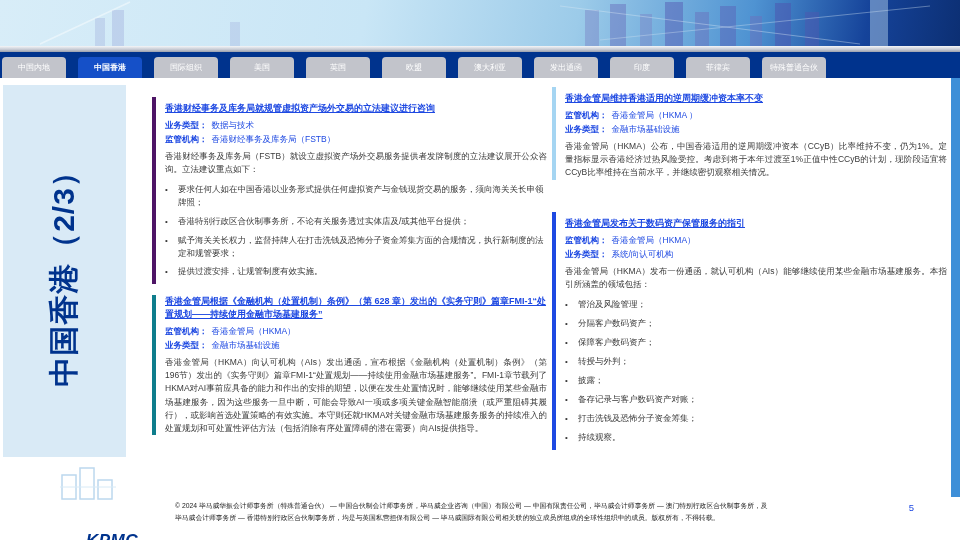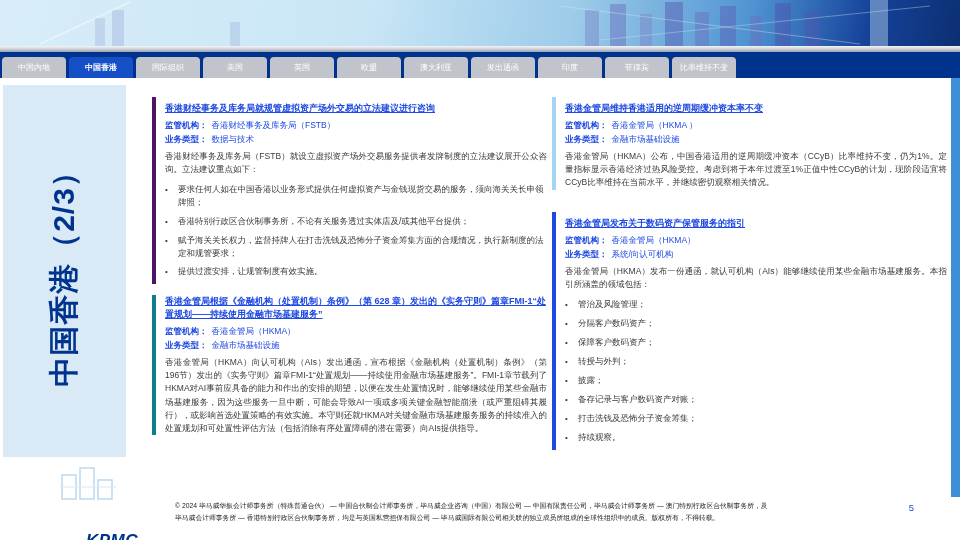--- a/index.html
+++ b/index.html
@@ -7,21 +7,21 @@
          font-family:"Liberation Sans","DejaVu Sans",sans-serif;}
 
   
   .banner{position:absolute;left:0;top:0;width:960px;height:46px;
           background:linear-gradient(100deg,#d8edf8 0%,#c9e6f6 38%,#9ccbe9 60%,#4f93d2 78%,#15439a 90%,#0c2f73 100%);}
   .silver{position:absolute;left:0;top:46px;width:960px;height:6px;
           background:linear-gradient(180deg,#f4f6f8 0%,#c9cdd6 55%,#9aa0ad 100%);}
 
   
   .navbar{position:absolute;left:0;top:52px;width:960px;height:26px;background:#00338D;}
-  .tabs{position:absolute;left:2px;bottom:0;display:flex;gap:3px;}
+  .tabs{position:absolute;left:2px;bottom:0;display:flex;gap:12px;}
   .tab{width:64px;height:21px;line-height:22px;text-align:center;border-radius:4px 4px 0 0;
        background:#c2c4cb;color:#ffffff;font-size:8px;white-space:nowrap;overflow:hidden;cursor:pointer;}
   .tab.active{background:#1550C8;font-weight:bold;}
 
   
   .right-strip{position:absolute;right:0;top:78px;width:9px;height:419px;background:#3E8FD8;}
 
   
   .sidebar{position:absolute;left:3px;top:85px;width:123px;height:372px;background:#D9EAF6;
            display:flex;align-items:center;justify-content:center;}
@@ -32,21 +32,21 @@
   .block .title{display:inline-block;color:#1E49E2;font-weight:bold;font-size:9px;line-height:1.45;
                 text-decoration:underline;cursor:pointer;margin-bottom:3px;}
   .meta{font-size:8.5px;line-height:1.65;color:#1E49E2;}
   .meta .lbl{font-weight:bold;margin-right:4px;}
   .body{font-size:8.5px;line-height:1.55;color:#3a3a3a;margin:4px 0 0 0;text-align:justify;}
   ul.bullets{list-style:none;margin:7px 0 0 0;padding:0;}
   ul.bullets li{display:flex;font-size:8.5px;line-height:1.5;color:#3a3a3a;margin:0 0 6px 0;}
   ul.bullets li .dot{flex:0 0 13px;color:#3a3a3a;font-size:8px;padding-top:1px;}
   .b1{left:152px;top:97px;}  .b1{border-left-color:#4E1566;}
   .b2{left:152px;top:295px;} .b2{border-left-color:#0E7D8C;}
-  .b3{left:552px;top:97px;}  .b3{border-left-color:#A5D5F2;}
+  .b3{left:552px;top:87px;}  .b3{border-left-color:#A5D5F2;}
   .b4{left:552px;top:212px;} .b4{border-left-color:#1E49E2;}
 
   
   .deco-bars{position:absolute;left:60px;top:466px;}
   .logo{position:absolute;left:86px;top:531px;font-size:17px;font-weight:bold;font-style:italic;
         color:#00338D;letter-spacing:0.5px;}
   .copyright{position:absolute;left:175px;top:500px;width:690px;font-size:6.8px;line-height:1.75;color:#222222;}
   .pagenum{position:absolute;right:46px;top:502px;font-size:9.5px;color:#1E49E2;}
 </style>
 </head>
@@ -81,37 +81,37 @@
       <div class="tab">中国内地</div>
       <div class="tab active">中国香港</div>
       <div class="tab">国际组织</div>
       <div class="tab">美国</div>
       <div class="tab">英国</div>
       <div class="tab">欧盟</div>
       <div class="tab">澳大利亚</div>
       <div class="tab">发出通函</div>
       <div class="tab">印度</div>
       <div class="tab">菲律宾</div>
-      <div class="tab">比率维持不变</div>
+      <div class="tab">特殊普通合伙</div>
     </div>
   </div>
 
   <div class="right-strip"></div>
 
   <div class="sidebar">
     <div class="vtitle">中国香港（2/3）</div>
   </div>
 
   <div class="block b1">
     <a class="title">香港财经事务及库务局就规管虚拟资产场外交易的立法建议进行咨询</a>
     <div class="meta">
+      <span class="lbl">业务类型：</span><span>数据与技术</span>
+    </div>
+    <div class="meta">
       <span class="lbl">监管机构：</span><span>香港财经事务及库务局（FSTB）</span>
-    </div>
-    <div class="meta">
-      <span class="lbl">业务类型：</span><span>数据与技术</span>
     </div>
     <p class="body">香港财经事务及库务局（FSTB）就设立虚拟资产场外交易服务提供者发牌制度的立法建议展开公众咨询。立法建议重点如下：</p>
     <ul class="bullets">
       <li>
           <span class="dot">•</span>
           <span>要求任何人如在中国香港以业务形式提供任何虚拟资产与金钱现货交易的服务，须向海关关长申领牌照；</span>
         </li>
       <li>
           <span class="dot">•</span>
           <span>香港特别行政区合伙制事务所，不论有关服务透过实体店及/或其他平台提供；</span>

